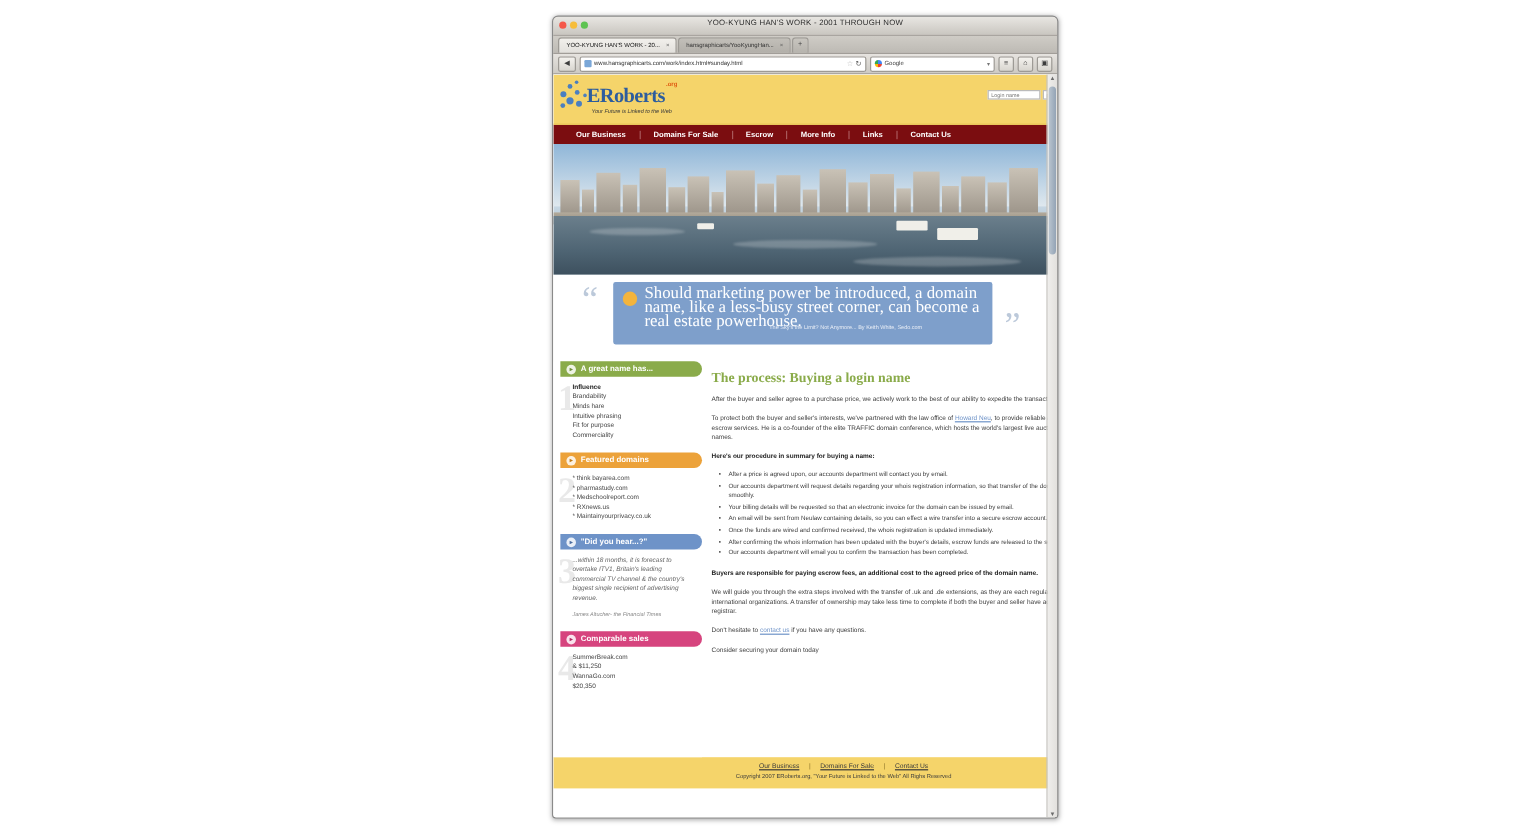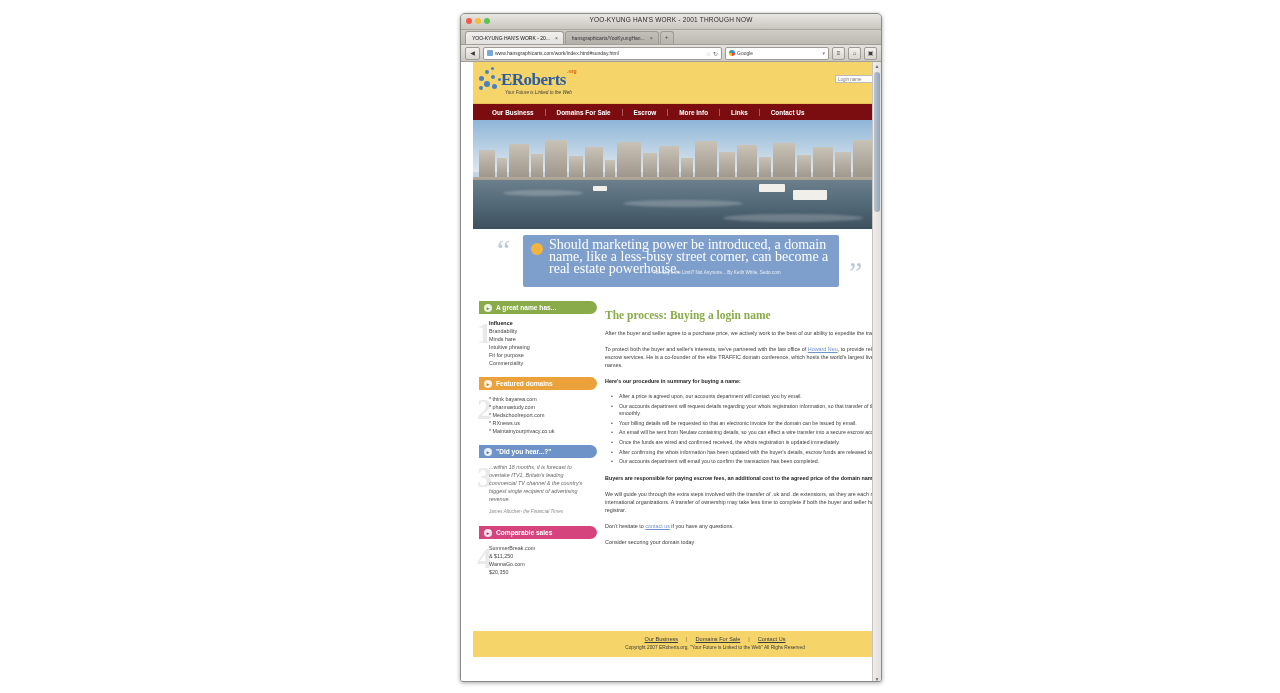--- a/index.html
+++ b/index.html
@@ -210,21 +210,21 @@
     position: absolute; left: 1px;
     width: 6px; height: 7px;
     font-size: 5px; text-align: center; line-height: 7px; color: #6b6b6b;
   }
   .vscroll .arrow.up { top: 1px; }
   .vscroll .arrow.down { bottom: 1px; }
 
   
   .site {
     position: absolute;
-    left: 12px; top: 0;
+    left: 0; top: 0;
     width: 484px;
   }
   .header {
     position: relative;
     height: 41px;
     background: #f5d46a;
     border-bottom: 1px solid #e8c254;
   }
   .logo-wrap {
     position: absolute;

